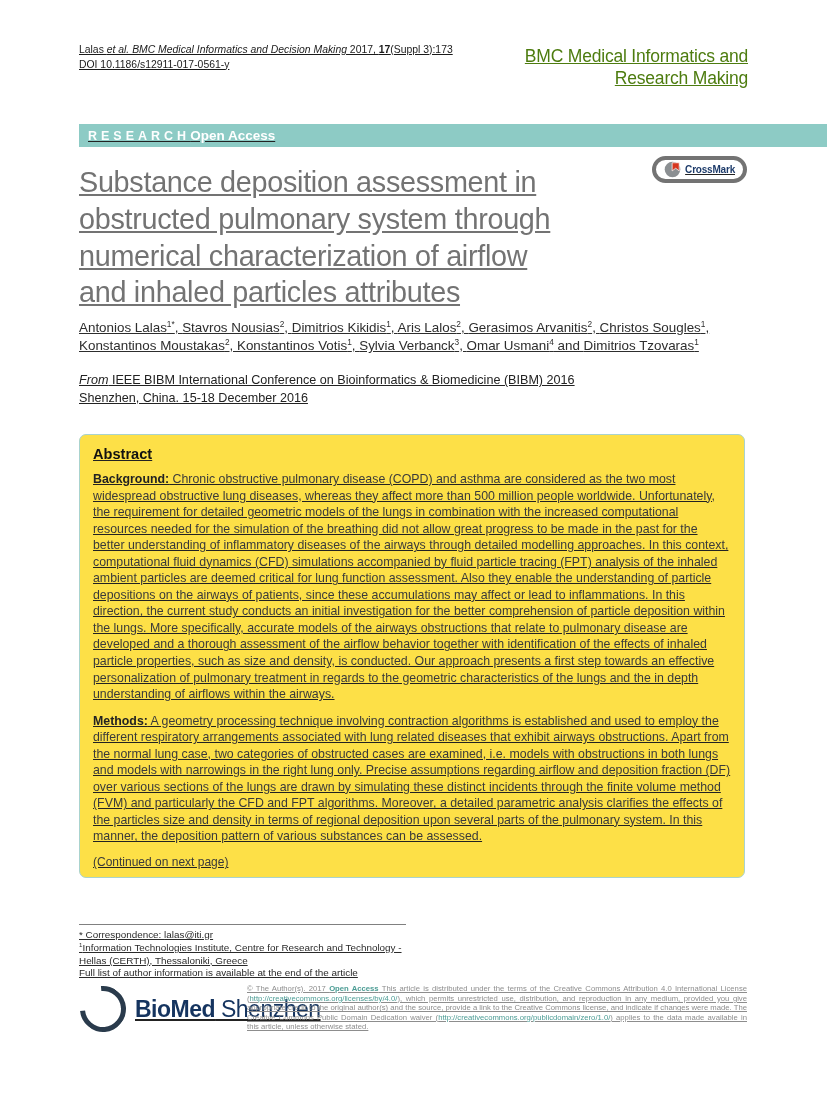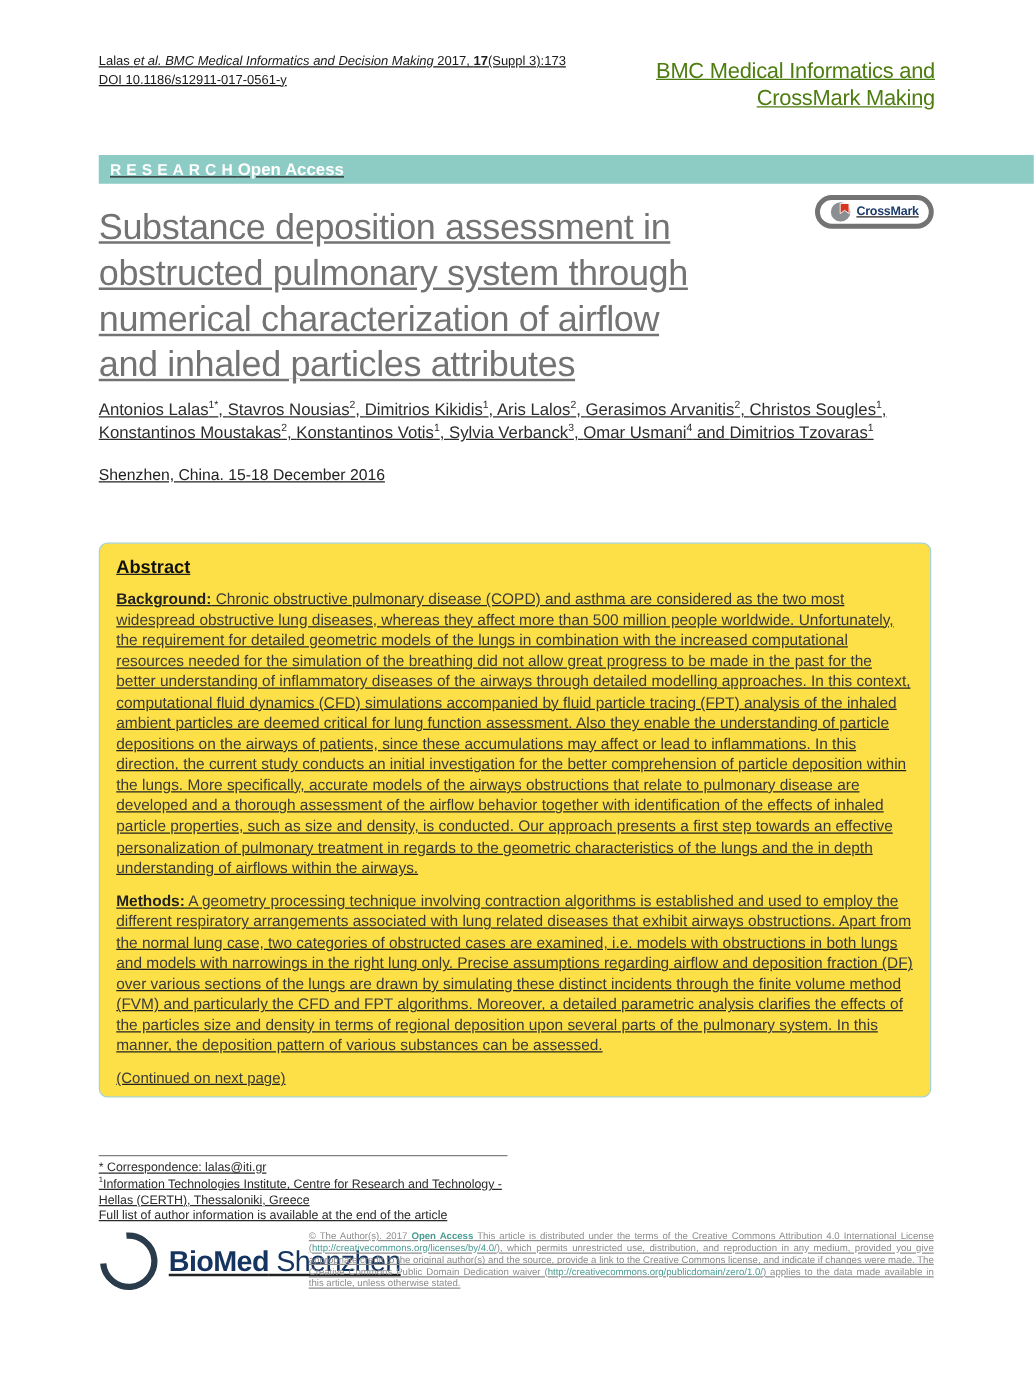--- a/index.html
+++ b/index.html
@@ -82,21 +82,21 @@
 
 <div>
 
   <div class="abs citation">
     <div><span>Lalas </span><span class="it">et al. BMC Medical Informatics and Decision Making</span><span> 2017, </span><span class="bold">17</span><span>(Suppl 3):173</span></div>
     <div>DOI 10.1186/s12911-017-0561-y</div>
   </div>
 
   <div class="abs journal">
     <div>BMC Medical Informatics and</div>
-    <div>CrossMark Making</div>
+    <div>Research Making</div>
   </div>
 
   <div class="abs banner" style="background: rgb(141, 203, 197);">
     <span class="research">RESEARCH</span>
     <span class="open-access">Open Access</span>
   </div>
 
   <div class="abs crossmark">
     <span style="display:inline-flex;">
       <svg viewBox="0 0 24 24" width="17" height="17" aria-hidden="true">
@@ -110,20 +110,21 @@
   <h1 class="abs title">
       <div>Substance deposition assessment in</div>
       <div>obstructed pulmonary system through</div>
       <div>numerical characterization of airflow</div>
       <div>and inhaled particles attributes</div>
     </h1>
 
   <div class="abs authors"><span>Antonios Lalas</span><sup>1*</sup>, <span>Stavros Nousias</span><sup>2</sup>, <span>Dimitrios Kikidis</span><sup>1</sup>, <span>Aris Lalos</span><sup>2</sup>, <span>Gerasimos Arvanitis</span><sup>2</sup>, <span>Christos Sougles</span><sup>1</sup>, <span>Konstantinos Moustakas</span><sup>2</sup>, <span>Konstantinos Votis</span><sup>1</sup>, <span>Sylvia Verbanck</span><sup>3</sup>, <span>Omar Usmani</span><sup>4</sup> and <span>Dimitrios Tzovaras</span><sup>1</sup></div>
 
   <div class="abs from-block">
+    <div><span class="it">From</span><span> IEEE BIBM International Conference on Bioinformatics &amp; Biomedicine (BIBM) 2016</span></div>
     <div>Shenzhen, China. 15-18 December 2016</div>
   </div>
 
   <div class="abs abstract" style="border: 1.5px solid rgb(169, 211, 206);">
     <div class="abs-heading">Abstract</div>
     <div>
         <p><b>Background:</b> Chronic obstructive pulmonary disease (COPD) and asthma are considered as the two most widespread obstructive lung diseases, whereas they affect more than 500 million people worldwide. Unfortunately, the requirement for detailed geometric models of the lungs in combination with the increased computational resources needed for the simulation of the breathing did not allow great progress to be made in the past for the better understanding of inflammatory diseases of the airways through detailed modelling approaches. In this context, computational fluid dynamics (CFD) simulations accompanied by fluid particle tracing (FPT) analysis of the inhaled ambient particles are deemed critical for lung function assessment. Also they enable the understanding of particle depositions on the airways of patients, since these accumulations may affect or lead to inflammations. In this direction, the current study conducts an initial investigation for the better comprehension of particle deposition within the lungs. More specifically, accurate models of the airways obstructions that relate to pulmonary disease are developed and a thorough assessment of the airflow behavior together with identification of the effects of inhaled particle properties, such as size and density, is conducted. Our approach presents a first step towards an effective personalization of pulmonary treatment in regards to the geometric characteristics of the lungs and the in depth understanding of airflows within the airways.</p>
         <p><b>Methods:</b> A geometry processing technique involving contraction algorithms is established and used to employ the different respiratory arrangements associated with lung related diseases that exhibit airways obstructions. Apart from the normal lung case, two categories of obstructed cases are examined, i.e. models with obstructions in both lungs and models with narrowings in the right lung only. Precise assumptions regarding airflow and deposition fraction (DF) over various sections of the lungs are drawn by simulating these distinct incidents through the finite volume method (FVM) and particularly the CFD and FPT algorithms. Moreover, a detailed parametric analysis clarifies the effects of the particles size and density in terms of regional deposition upon several parts of the pulmonary system. In this manner, the deposition pattern of various substances can be assessed.</p>
       </div>
     <div class="continued">(Continued on next page)</div>

